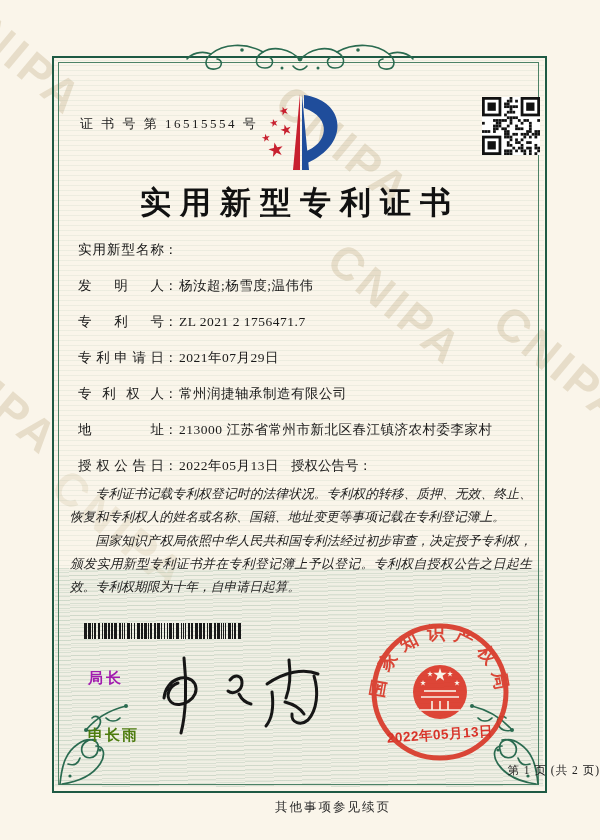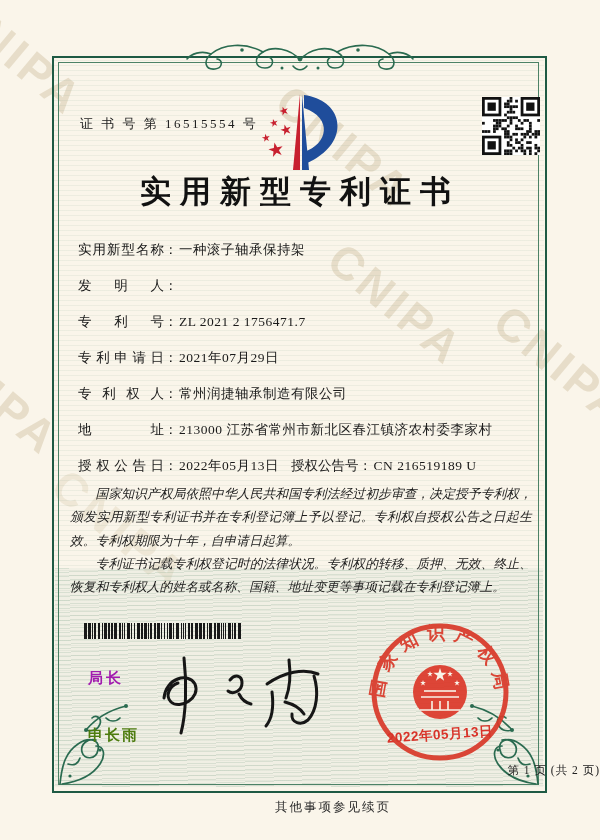--- a/index.html
+++ b/index.html
@@ -25,21 +25,21 @@
 
   
   .frame-outer{left:52px;top:56px;width:491px;height:733px;
       border:2.5px solid #1e5a44;z-index:1;}
   .frame-inner{left:58px;top:62px;width:479px;height:721px;
       border:1px solid #4c8266;z-index:1;}
 
   .cert-no{left:80px;top:88px;font-size:13px;letter-spacing:2.5px;
       color:#1d1d1d;z-index:2;margin-top:27px;}
 
-  .title{left:0;top:171px;width:600px;text-align:center;font-size:31px;
+  .title{left:0;top:182px;width:600px;text-align:center;font-size:31px;
       font-weight:bold;letter-spacing:9px;color:#111;z-index:2;}
 
   .fields{left:78px;top:239px;width:450px;z-index:2;font-size:13.5px;color:#1a1a1a;}
   .frow{display:flex;align-items:flex-end;line-height:22px;margin-bottom:14px;}
   .flabel{display:inline-block;width:86px;text-align:justify;text-align-last:justify;}
   .fcolon{display:inline-block;width:15px;}
   .fvalue{letter-spacing:0.5px;}
   .fpair2{display:flex;margin-left:12px;}
 
   .bodytext{left:70px;top:483px;width:462px;z-index:2;}
@@ -278,25 +278,25 @@
     <rect x="2.761904761904762" y="41.42857142857143" width="13.80952380952381" height="13.80952380952381" fill="#fff"></rect>
     <rect x="5.523809523809524" y="44.19047619047619" width="8.285714285714285" height="8.285714285714285" fill="#111"></rect>
   </svg>
 
 <div class="abs title">实用新型专利证书</div>
 
 <div class="abs fields">
   <div class="frow">
     <span class="flabel">实用新型名称</span>
       <span class="fcolon">：</span>
-    <span class="fvalue">一种滚子轴承保持架</span>
   </div>
   <div class="frow">
     <span class="flabel">发明人</span>
       <span class="fcolon">：</span>
+    <span class="fvalue">杨汝超;杨雪度;温伟伟</span>
   </div>
   <div class="frow">
     <span class="flabel">专利号</span>
       <span class="fcolon">：</span>
     <span class="fvalue">ZL 2021 2 1756471.7</span>
   </div>
   <div class="frow">
     <span class="flabel">专利申请日</span>
       <span class="fcolon">：</span>
     <span class="fvalue">2021年07月29日</span>
@@ -311,28 +311,27 @@
       <span class="fcolon">：</span>
     <span class="fvalue">213000 江苏省常州市新北区春江镇济农村委李家村</span>
   </div>
   <div class="frow">
     <span class="flabel">授权公告日</span>
       <span class="fcolon">：</span>
     <span class="fvalue">2022年05月13日</span>
     <span class="fpair2">
       <span>授权公告号</span>
         <span class="fcolon">：</span>
-      <span class="fvalue">CN 216519189 U</span>
     </span>
   </div>
 </div>
 
 <div class="abs bodytext">
+  <p>专利证书记载专利权登记时的法律状况。专利权的转移、质押、无效、终止、恢复和专利权人的姓名或名称、国籍、地址变更等事项记载在专利登记簿上。</p>
   <p>国家知识产权局依照中华人民共和国专利法经过初步审查，决定授予专利权，颁发实用新型专利证书并在专利登记簿上予以登记。专利权自授权公告之日起生效。专利权期限为十年，自申请日起算。</p>
-  <p>专利证书记载专利权登记时的法律状况。专利权的转移、质押、无效、终止、恢复和专利权人的姓名或名称、国籍、地址变更等事项记载在专利登记簿上。</p>
 </div>
 
 <svg class="abs barcode" id="barcode" width="158" height="16" viewBox="0 0 158 16">
     <rect x="0" y="0" width="3" height="16" fill="#191919"></rect>
     <rect x="4" y="0" width="3" height="16" fill="#191919"></rect>
     <rect x="8" y="0" width="1" height="16" fill="#191919"></rect>
     <rect x="10" y="0" width="2" height="16" fill="#191919"></rect>
     <rect x="14" y="0" width="2" height="16" fill="#191919"></rect>
     <rect x="18" y="0" width="1" height="16" fill="#191919"></rect>
     <rect x="20" y="0" width="3" height="16" fill="#191919"></rect>

